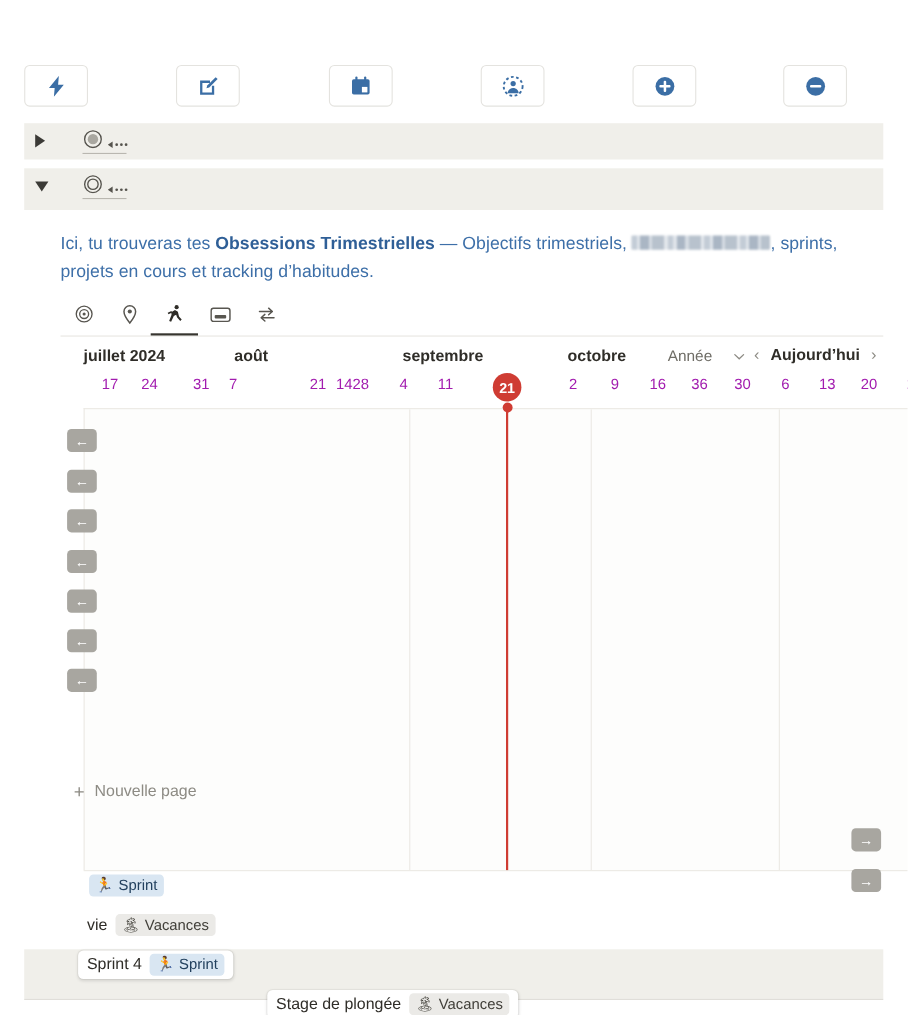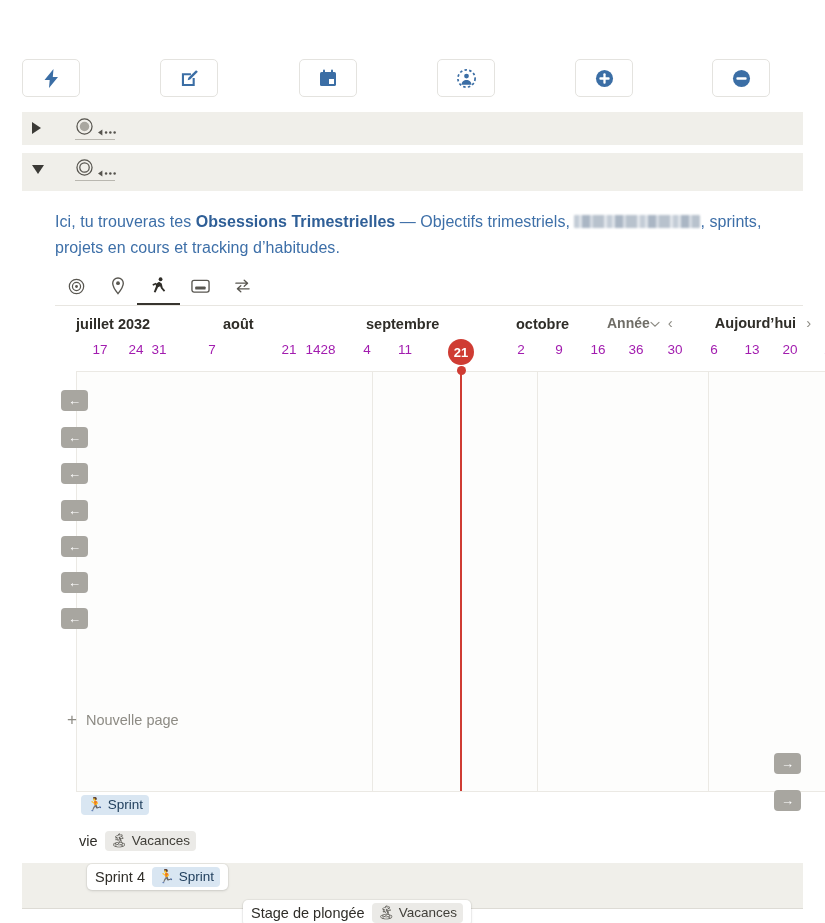--- a/index.html
+++ b/index.html
@@ -91,23 +91,23 @@
 
   
   .tl { position:absolute; left:33px; top:123px; width:800px; height:540px; }
 
   .tl-months { position:absolute; left:0; top:0; height:27px; width:800px; }
   .tl-month {
     position:absolute; top:2px; font-size:14.5px; font-weight:700; color:#2f2d28;
   }
 
   .tl-controls { position:absolute; top:0px; left:552px; display:flex; align-items:center; gap:4px; }
-  .tl-zoom { font-size:14px; color:#6f6d66; cursor:pointer; display:flex; gap:0;font-weight:bold;}
+  .tl-zoom { font-size:14px; color:#6f6d66; cursor:pointer; display:flex; gap:20px;}
   .tl-nav { font-size:15px; color:#8d8b84; cursor:pointer; padding:0 4px; }
-  .tl-today { font-size:14.5px; font-weight:700; color:#2f2d28; cursor:pointer; padding:0 2px;margin-left:32px;}
+  .tl-today { font-size:14.5px; font-weight:700; color:#2f2d28; cursor:pointer; padding:0 2px;}
 
   .tl-days { position:absolute; left:0; top:28px; height:24px; width:800px; }
   .tl-day {
     position:absolute; top:0; font-size:13.5px; color:#a21caf; text-align:center;
     width:28px; margin-left:-14px;
   }
 
   .today-badge {
     position:absolute; width:26px; height:26px; border-radius:50%;
     background:#cf3c33; color:#fff; font-size:13px; font-weight:700;
@@ -311,22 +311,22 @@
             <path d="M2 5h11.6M10.8 1.8 14.4 5l-3.6 3.2" fill="none" stroke="#585650" stroke-width="1.4" stroke-linecap="round" stroke-linejoin="round"></path>
             <path d="M16 11H4.4M7.2 7.8 3.6 11l3.6 3.2" fill="none" stroke="#585650" stroke-width="1.4" stroke-linecap="round" stroke-linejoin="round"></path>
           </svg>
         </span>
       </div>
     </div>
 
     <div class="tl">
 
       <div class="tl-months">
-          <div class="tl-month" style="left: 21px;">juillet 2032</div>
-          <div class="tl-month" style="left: 158px; margin-left: 10px;">août</div>
+          <div class="tl-month" style="left: 21px;">juillet 2024</div>
+          <div class="tl-month" style="left: 158px;">août</div>
           <div class="tl-month" style="left: 311px;">septembre</div>
           <div class="tl-month" style="left: 461px;">octobre</div>
         </div>
 
       <div class="tl-controls">
         <div class="tl-zoom">
           <span>Année</span>
           <span>
             <svg width="10" height="7" viewBox="0 0 10 7">
                 <path d="M1 1.4 5 5.2 9 1.4" fill="none" stroke="#8d8b84" stroke-width="1.2" stroke-linecap="round"></path>
@@ -334,21 +334,21 @@
           </span>
         </div>
         <div class="tl-nav">‹</div>
         <div class="tl-today">Aujourd’hui</div>
         <div class="tl-nav">›</div>
       </div>
 
       <div class="tl-days">
           <div class="tl-day" style="left: 45px;">17</div>
           <div class="tl-day" style="left: 81px;">24</div>
-          <div class="tl-day" style="left: 104px;">31</div>
+          <div class="tl-day" style="left: 128px;">31</div>
           <div class="tl-day" style="left: 157px;">7</div>
           <div class="tl-day" style="left: 196px; margin-left: 48px;">14</div>
           <div class="tl-day" style="left: 234px;">21</div>
           <div class="tl-day" style="left: 273px;">28</div>
           <div class="tl-day" style="left: 312px;">4</div>
           <div class="tl-day" style="left: 350px;">11</div>
           <div class="tl-day" style="left: 466px;">2</div>
           <div class="tl-day" style="left: 504px;">9</div>
           <div class="tl-day" style="left: 543px;">16</div>
           <div class="tl-day" style="left: 581px;">36</div>
@@ -379,21 +379,21 @@
             <span>Sprint</span>
           </span>
         </div>
         <div class="bar plain" style="top: 514px; left: 16px;">
           <span class="ttl">vie</span>
           <span class="tag gray">
             <span>🏝</span>
             <span>Vacances</span>
           </span>
         </div>
-        <div class="bar white" style="top: 550px; left: 32px; justify-content: space-between;">
+        <div class="bar white" style="top: 550px; left: 16px; justify-content: space-between;">
           <span class="ttl">Sprint 4</span>
           <span class="tag blue">
             <span>🏃</span>
             <span>Sprint</span>
           </span>
         </div>
         <div class="bar white" style="top: 586px; left: 188px;">
           <span class="ttl">Stage de plongée</span>
           <span class="tag gray">
             <span>🏝</span>

